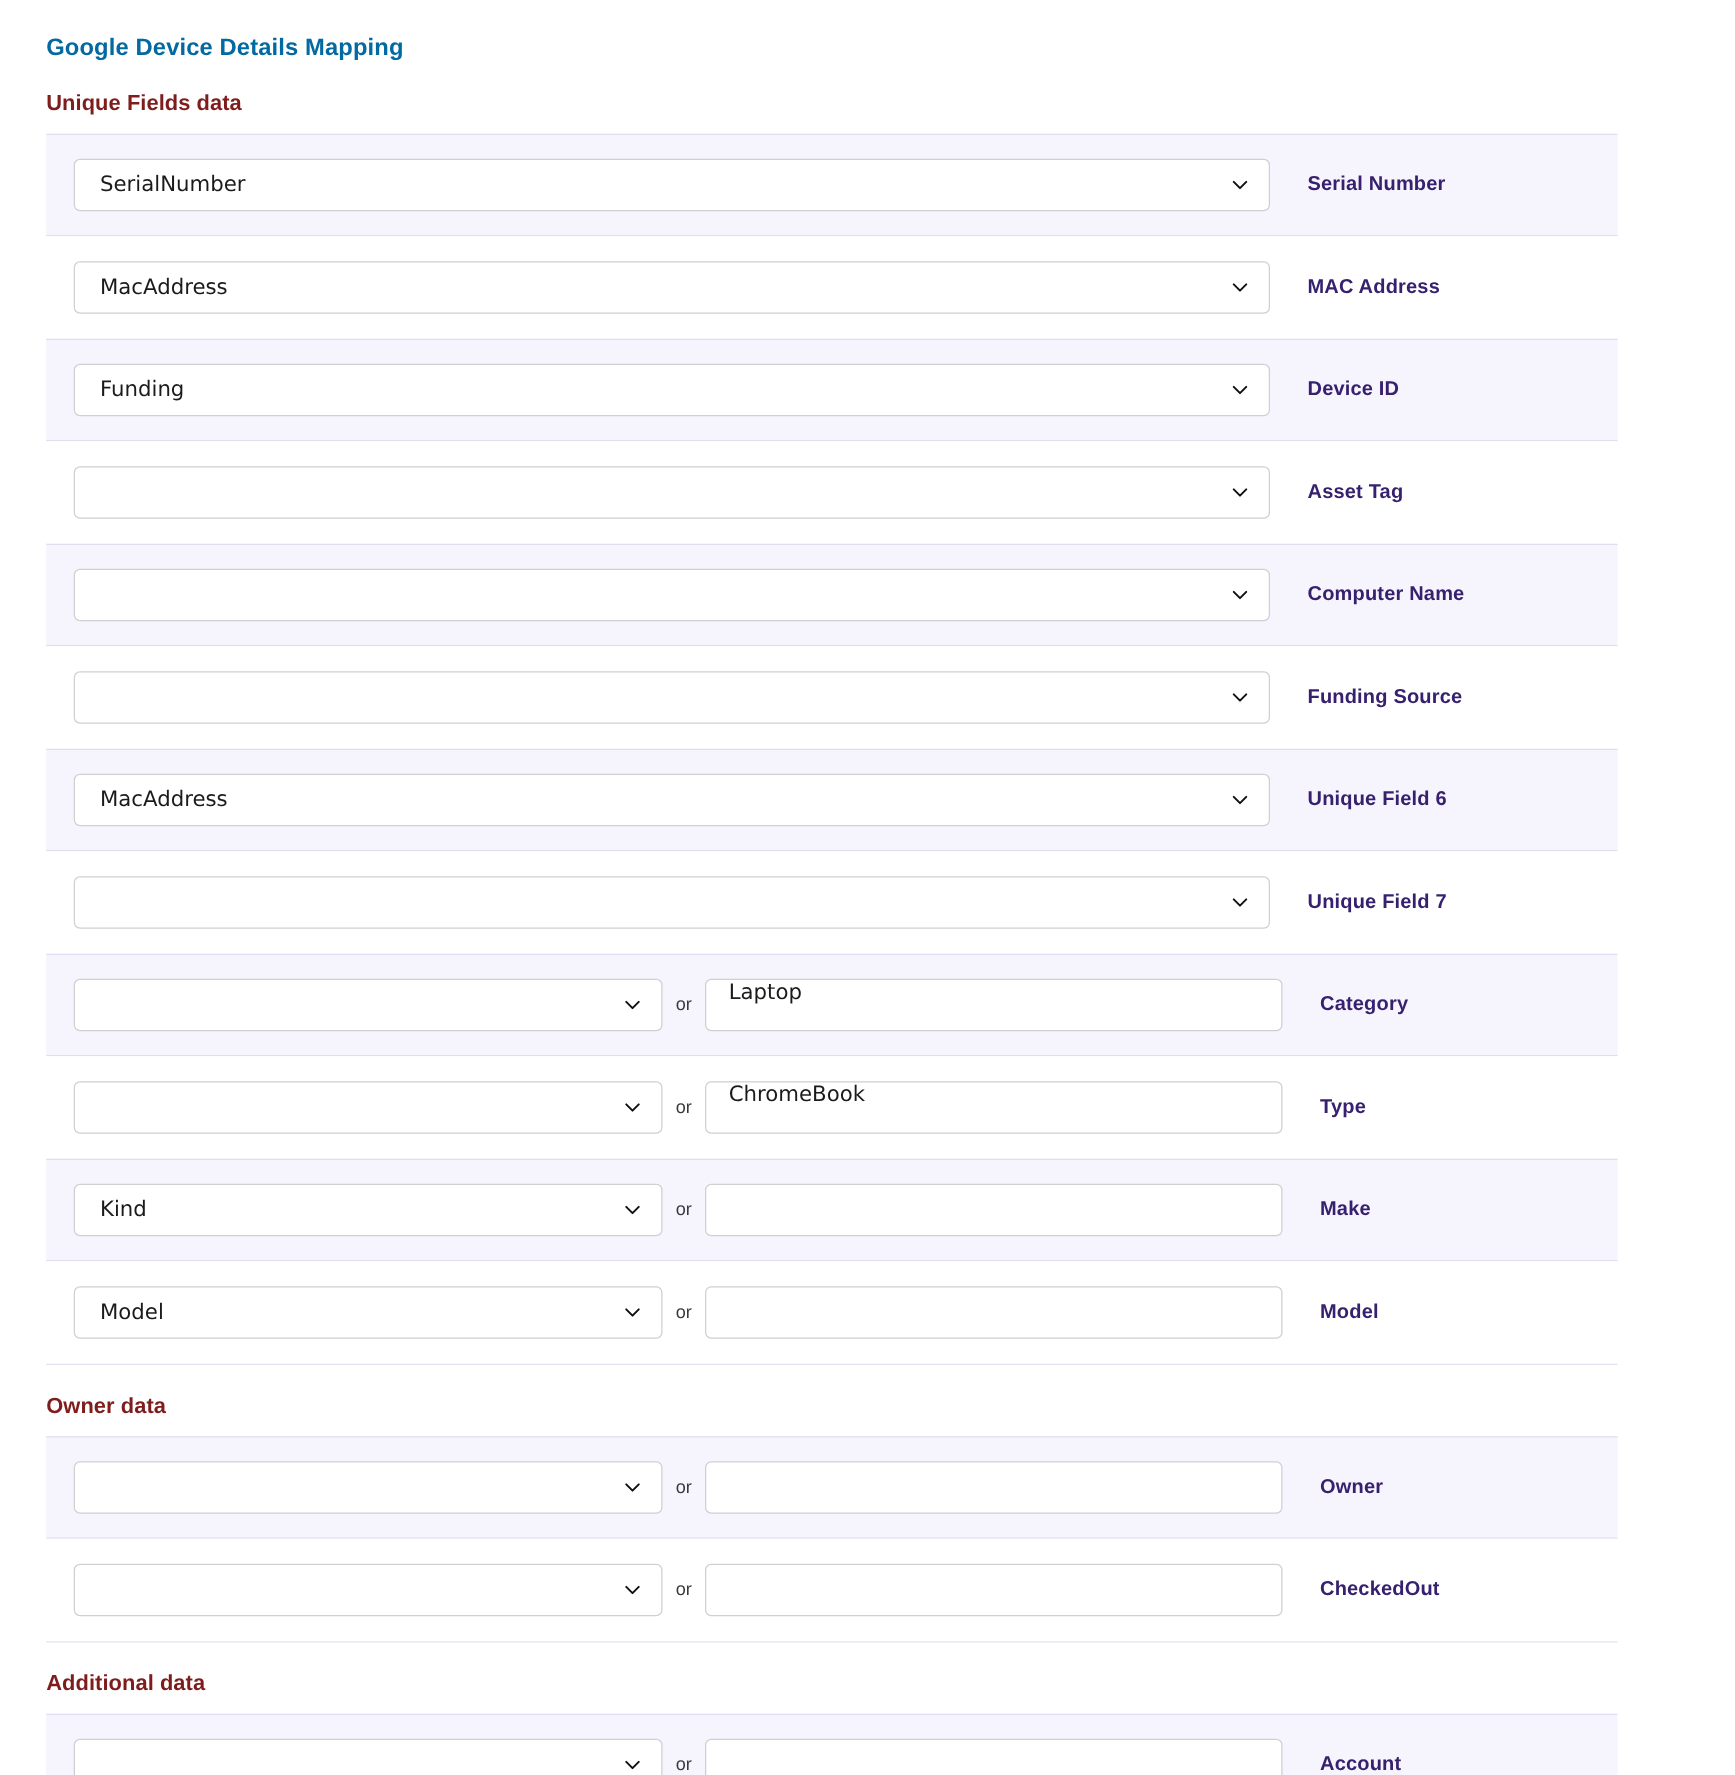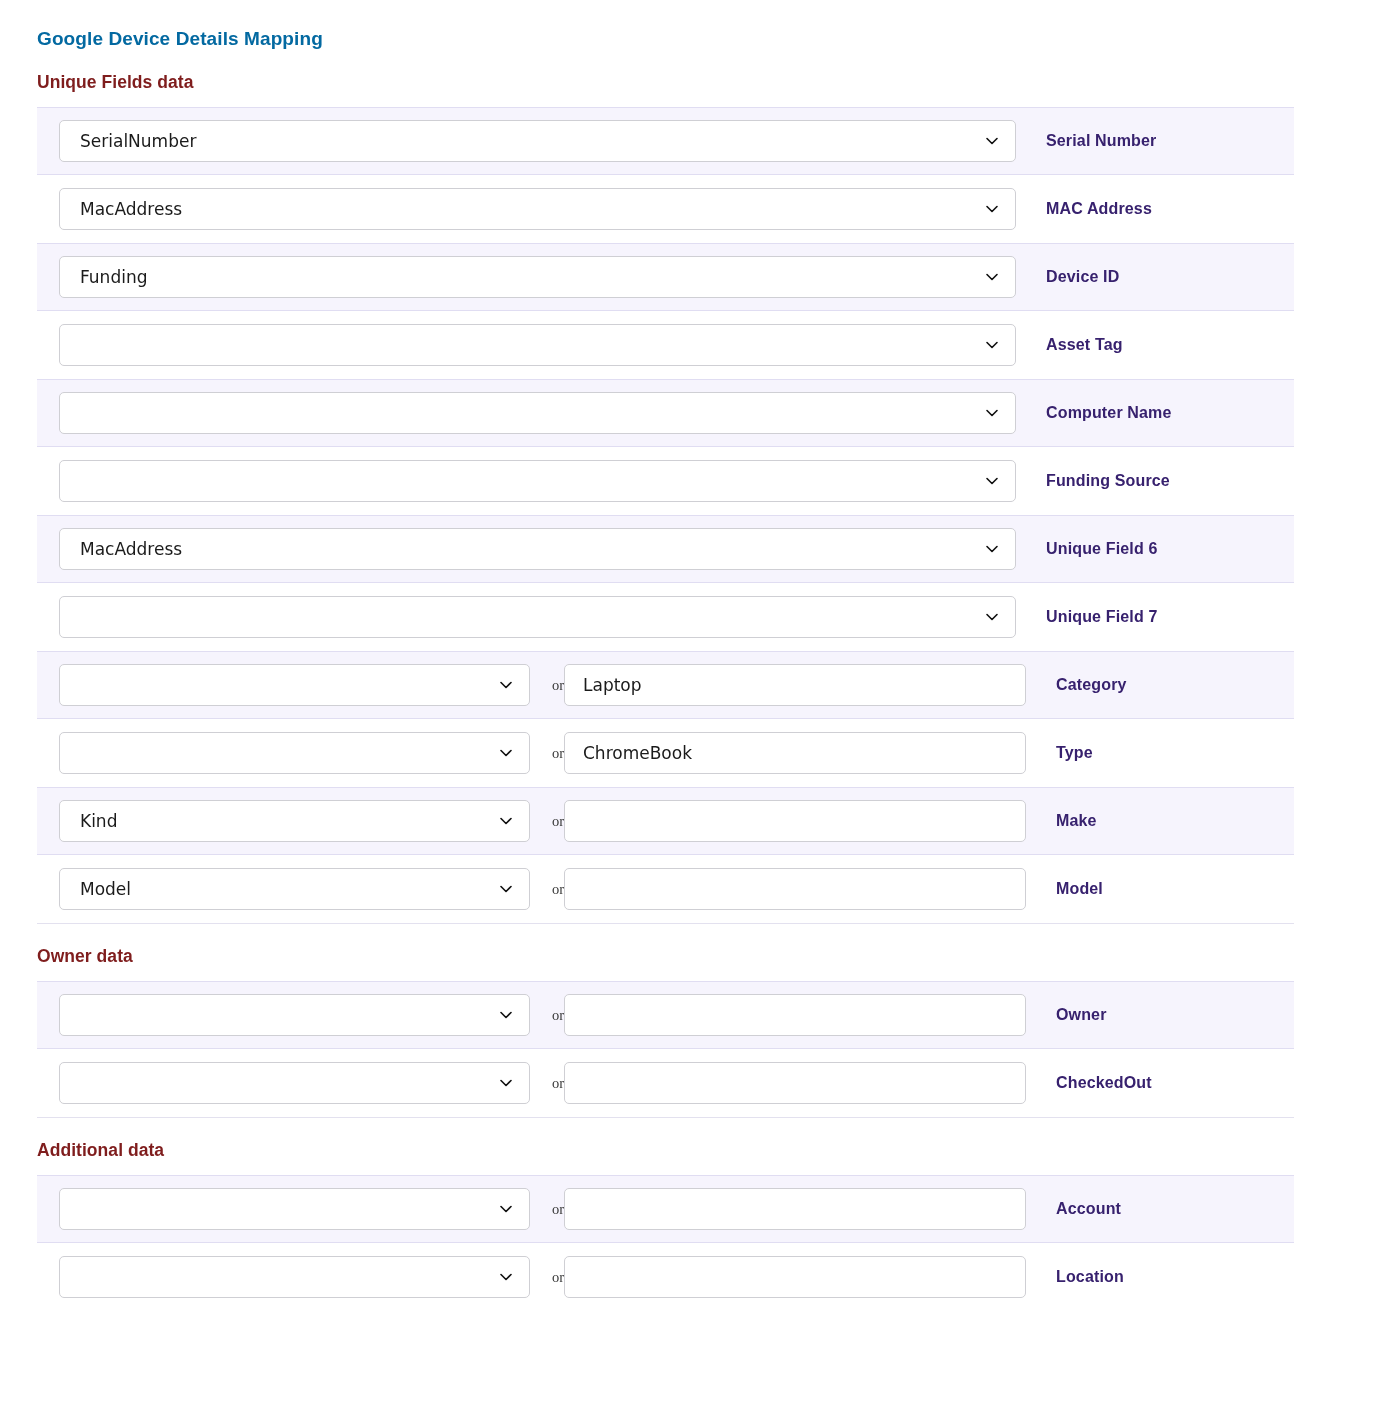--- a/index.html
+++ b/index.html
@@ -49,46 +49,45 @@
 
   
   .map-table {
     margin: 0 94px 0 37px;
     border-collapse: collapse;
   }
 
   .map-row {
     display: flex;
     align-items: center;
-    height: 68px;
+    height: 82px;
     box-sizing: border-box;
     border-top: 1px solid #ffffff;
     border-bottom: 1px solid #ffffff;
   }
   .map-row.band {
     background: #f6f4fd;
     border-top: 1px solid #e0ddf2;
     border-bottom: 1px solid #e0ddf2;
   }
 
   
   .cell-select {
     padding-left: 22px;
     box-sizing: border-box;
   }
   .cell-select.wide { width: 979px; }
   .cell-select.narrow { width: 493px; }
 
   .cell-or {
     width: 34px;
-    text-align: right;
+    text-align: center;
     font-size: 14.5px;
     color: #3a3a3a;
     flex: none;
-    font-family: Liberation Serif, serif;
   }
 
   .cell-text {
     width: 462px;
     box-sizing: border-box;
   }
 
   .cell-label {
     padding-left: 30px;
     font-size: 16px;
@@ -133,21 +132,20 @@
   }
 
   .text-box {
     width: 100%;
     height: 42px;
     border: 1px solid #cfcfd4;
     border-radius: 5px;
     background: #ffffff;
     box-sizing: border-box;
     display: flex;
-    align-items: center;
   }
   .text-box .txt-value {
     font-size: 17px;
     color: #1b1b1b;
     padding-left: 18px;
     padding-right: 14px;
     overflow: hidden;
     white-space: nowrap;
     font-family: "DejaVu Sans", sans-serif;
   }

